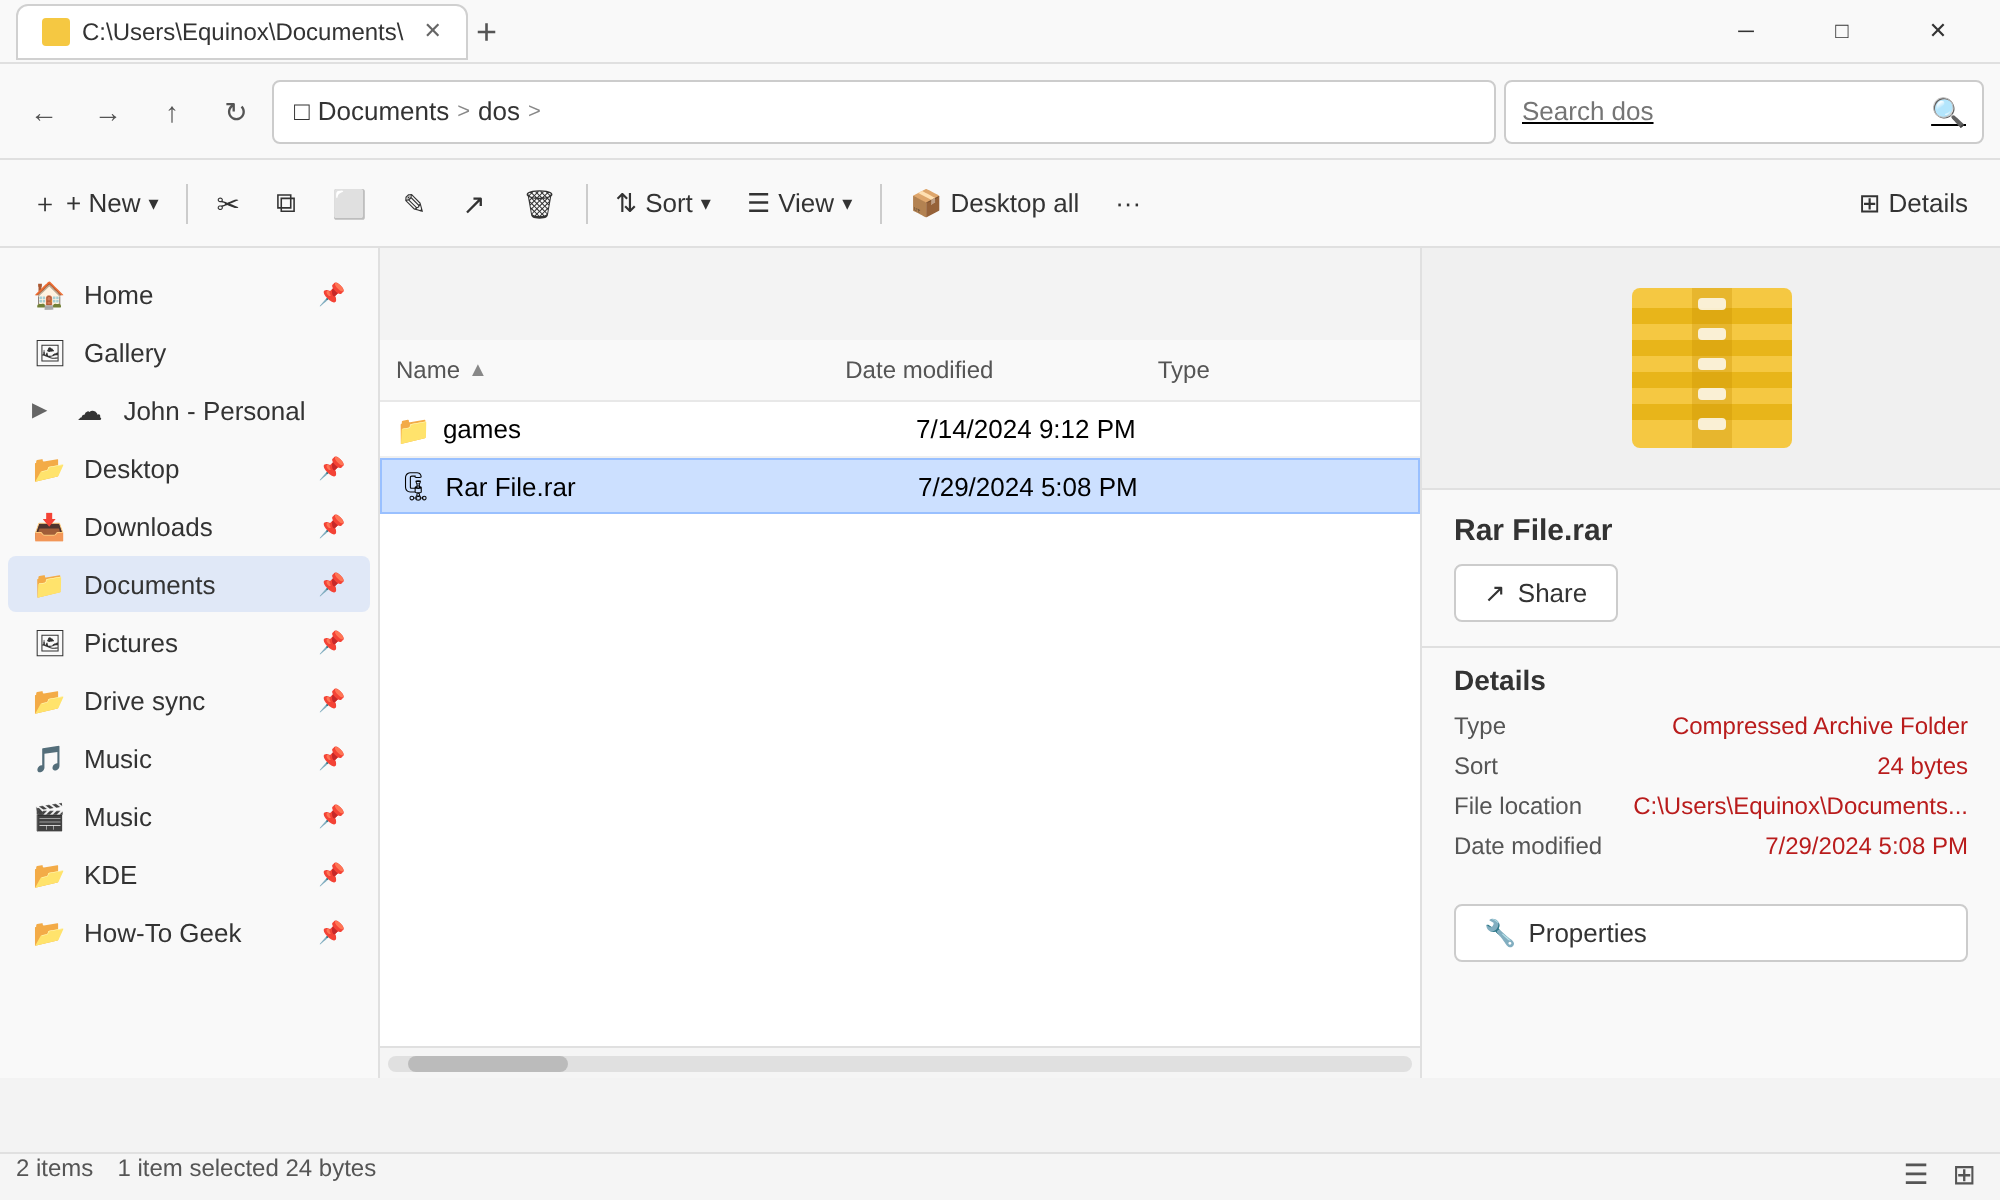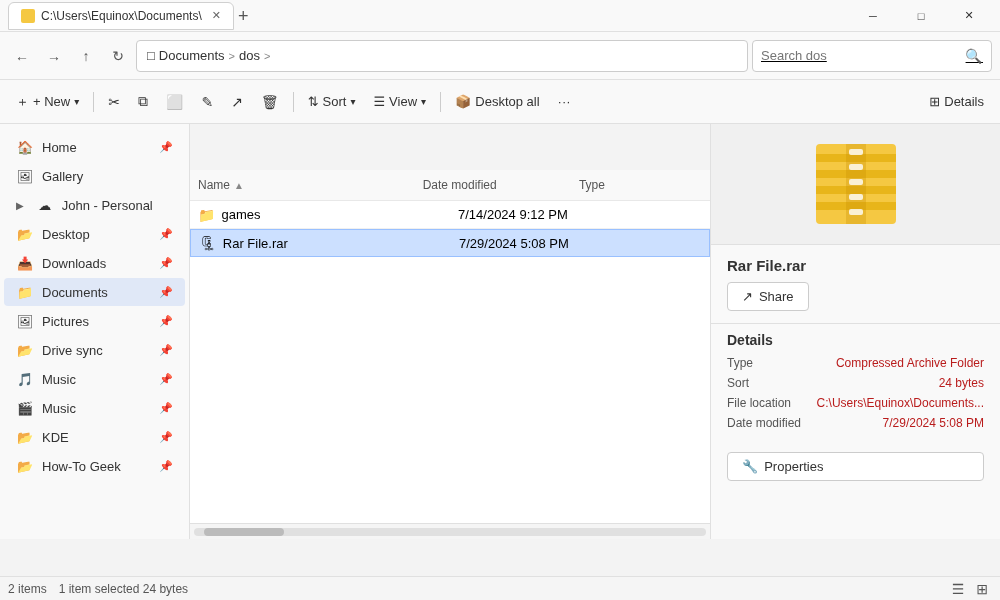--- a/index.html
+++ b/index.html
@@ -70,21 +70,21 @@
     .details-share { padding: 4px 16px 12px; }
     .share-btn { display: flex; align-items: center; gap: 6px; background: #fff; border: 1px solid #ccc; border-radius: 4px; padding: 6px 14px; cursor: pointer; font-size: 13px; color: #333; }
     .details-section { padding: 8px 16px; border-top: 1px solid #e0e0e0; }
     .details-title { font-weight: 600; font-size: 14px; color: #333; margin-bottom: 8px; }
     .detail-row { display: flex; justify-content: space-between; margin-bottom: 6px; font-size: 12px; }
     .detail-label { color: #555; }
     .detail-value { color: #b91c1c; max-width: 170px; overflow: hidden; text-overflow: ellipsis; white-space: nowrap; }
     .props-btn { display: flex; align-items: center; gap: 6px; background: #fff; border: 1px solid #ccc; border-radius: 4px; padding: 6px 14px; cursor: pointer; font-size: 13px; color: #333; margin: 8px 16px; }
 
     
-    .status-bar { height: 24px; background: #f5f5f5; border-top: 1px solid #e0e0e0; display: flex; align-items: center; padding: 0 8px; font-size: 12px; color: #555; gap: 12px; margin-top: 37px; }
+    .status-bar { height: 24px; background: #f5f5f5; border-top: 1px solid #e0e0e0; display: flex; align-items: flex-start; padding: 0 8px; font-size: 12px; color: #555; gap: 12px; margin-top: 37px; }
     .status-right { margin-left: auto; display: flex; gap: 4px; }
     .view-icon-btn { background: none; border: none; cursor: pointer; color: #555; font-size: 14px; padding: 2px 4px; border-radius: 3px; }
   </style>
 </head>
 <body>
 
 <div class="title-bar">
   <div class="tab">
     <div class="tab-icon"></div>
     <span>C:\Users\Equinox\Documents\</span>

